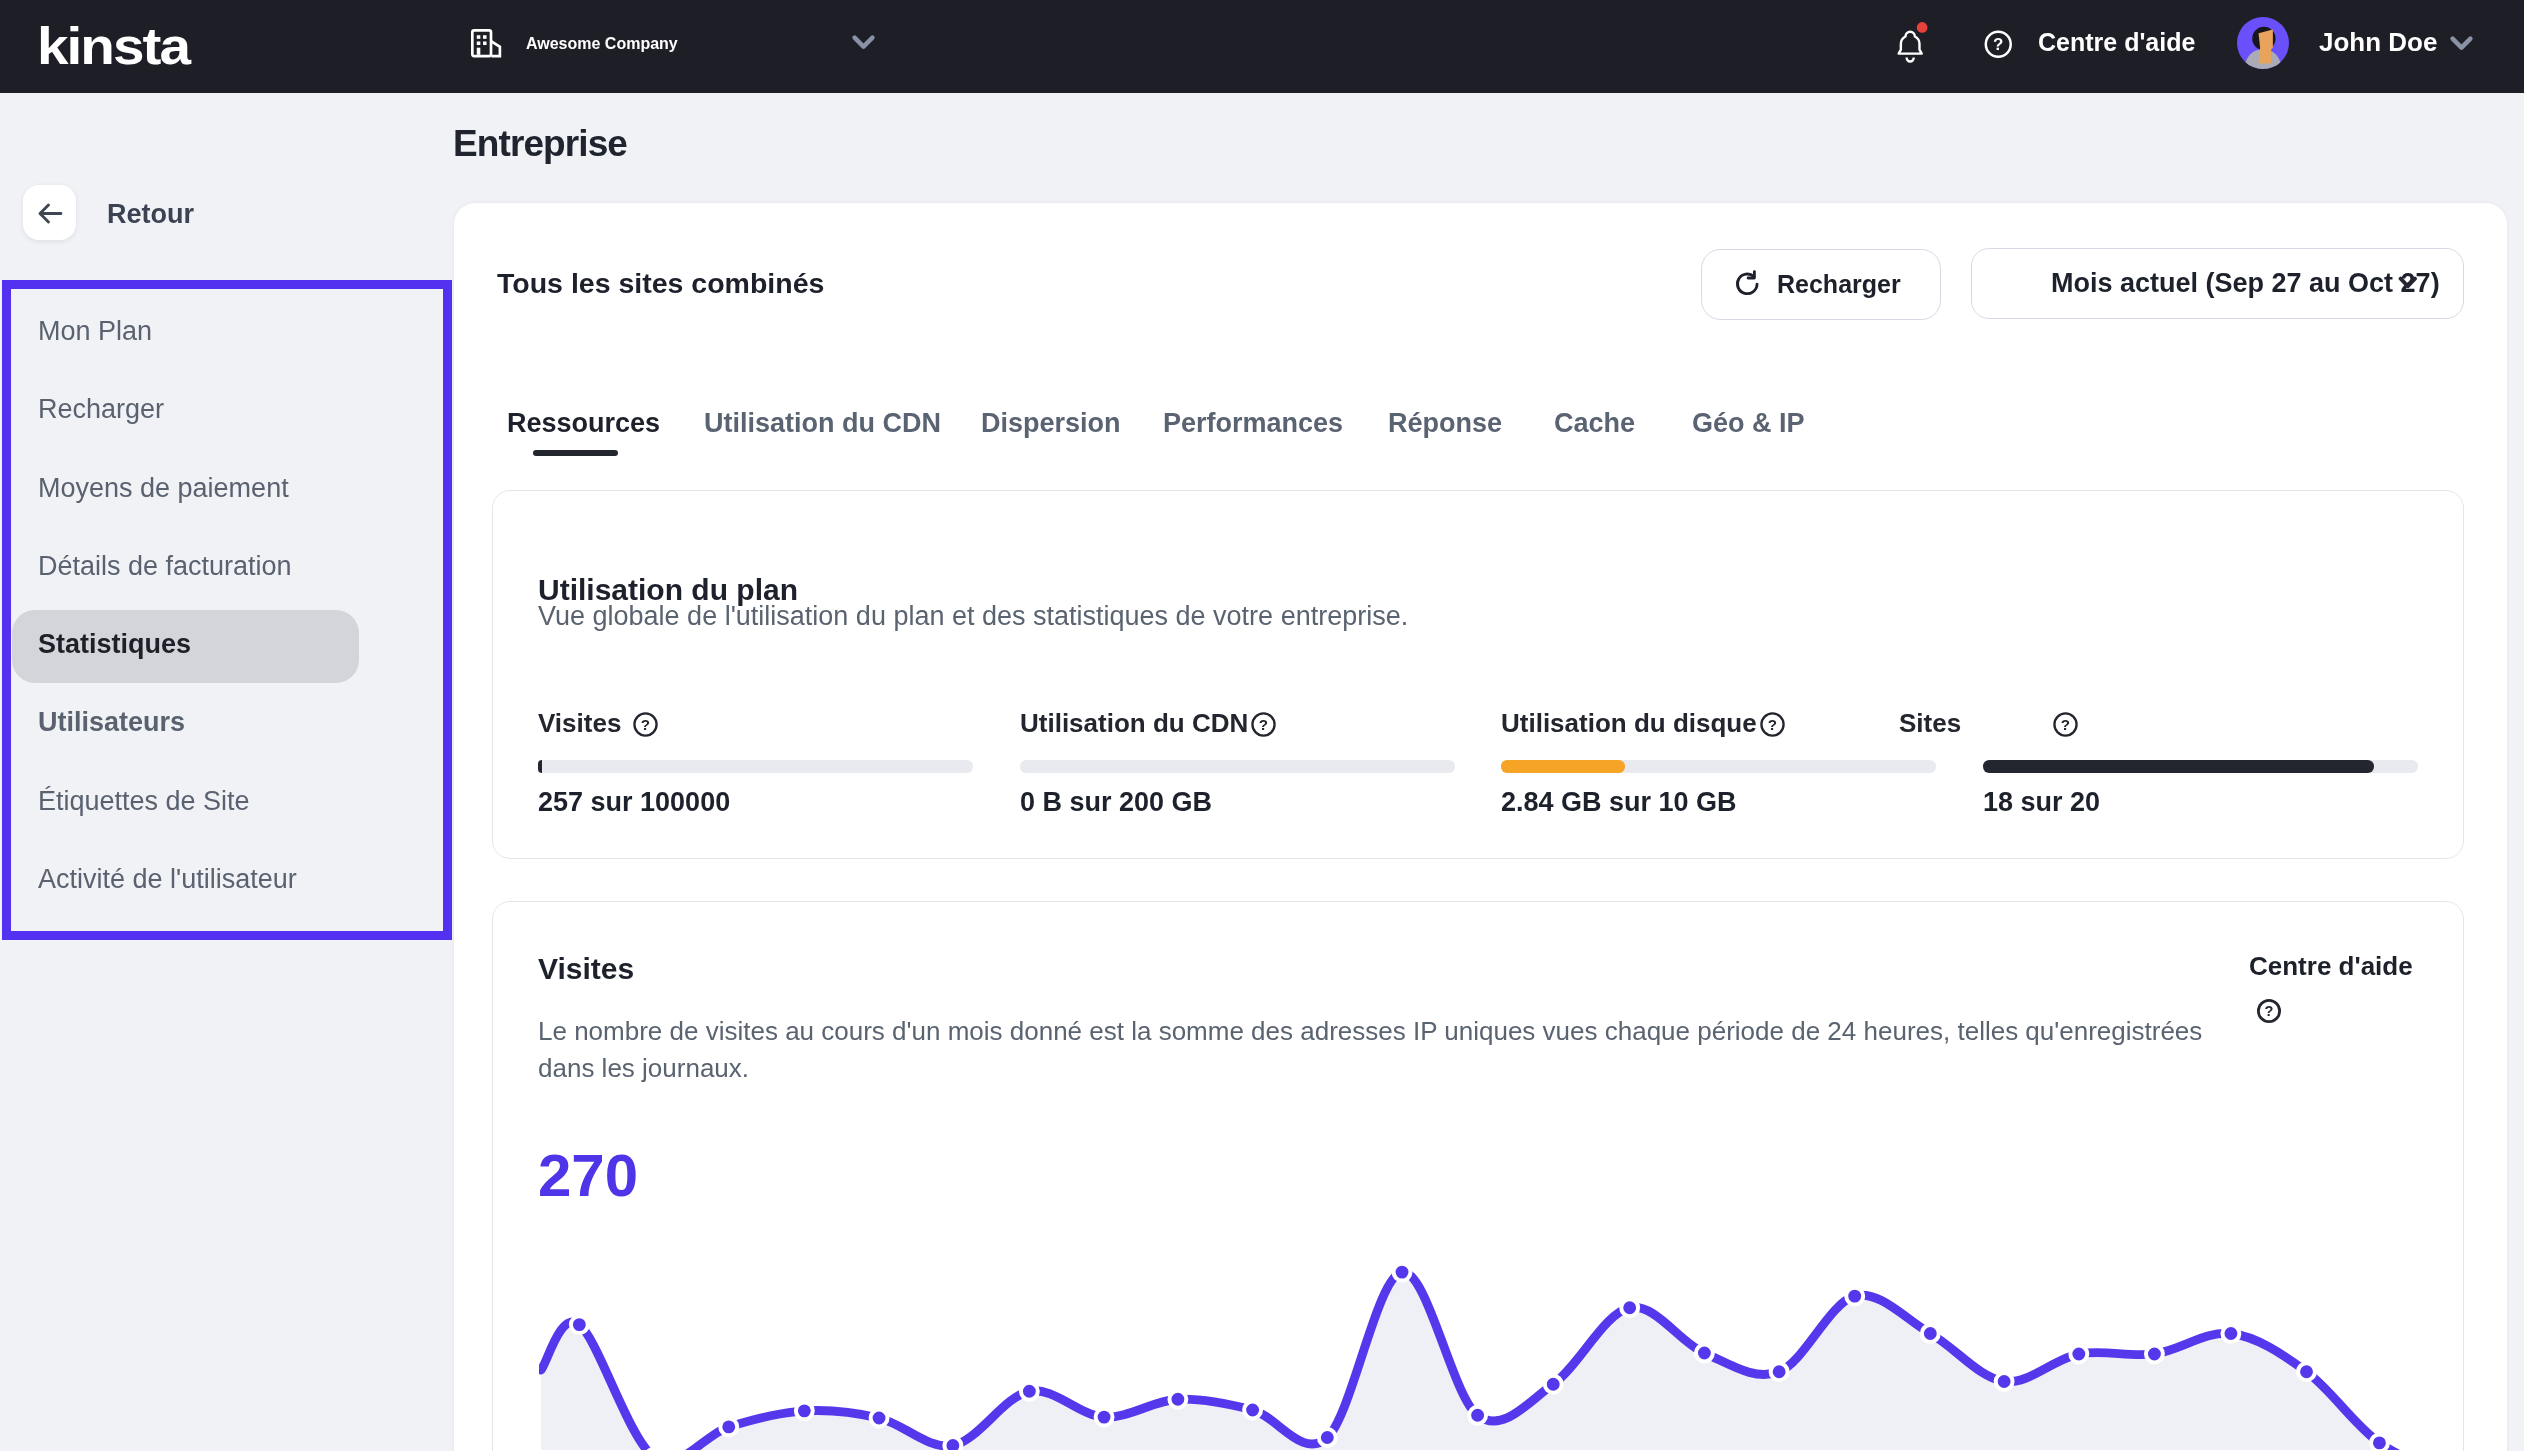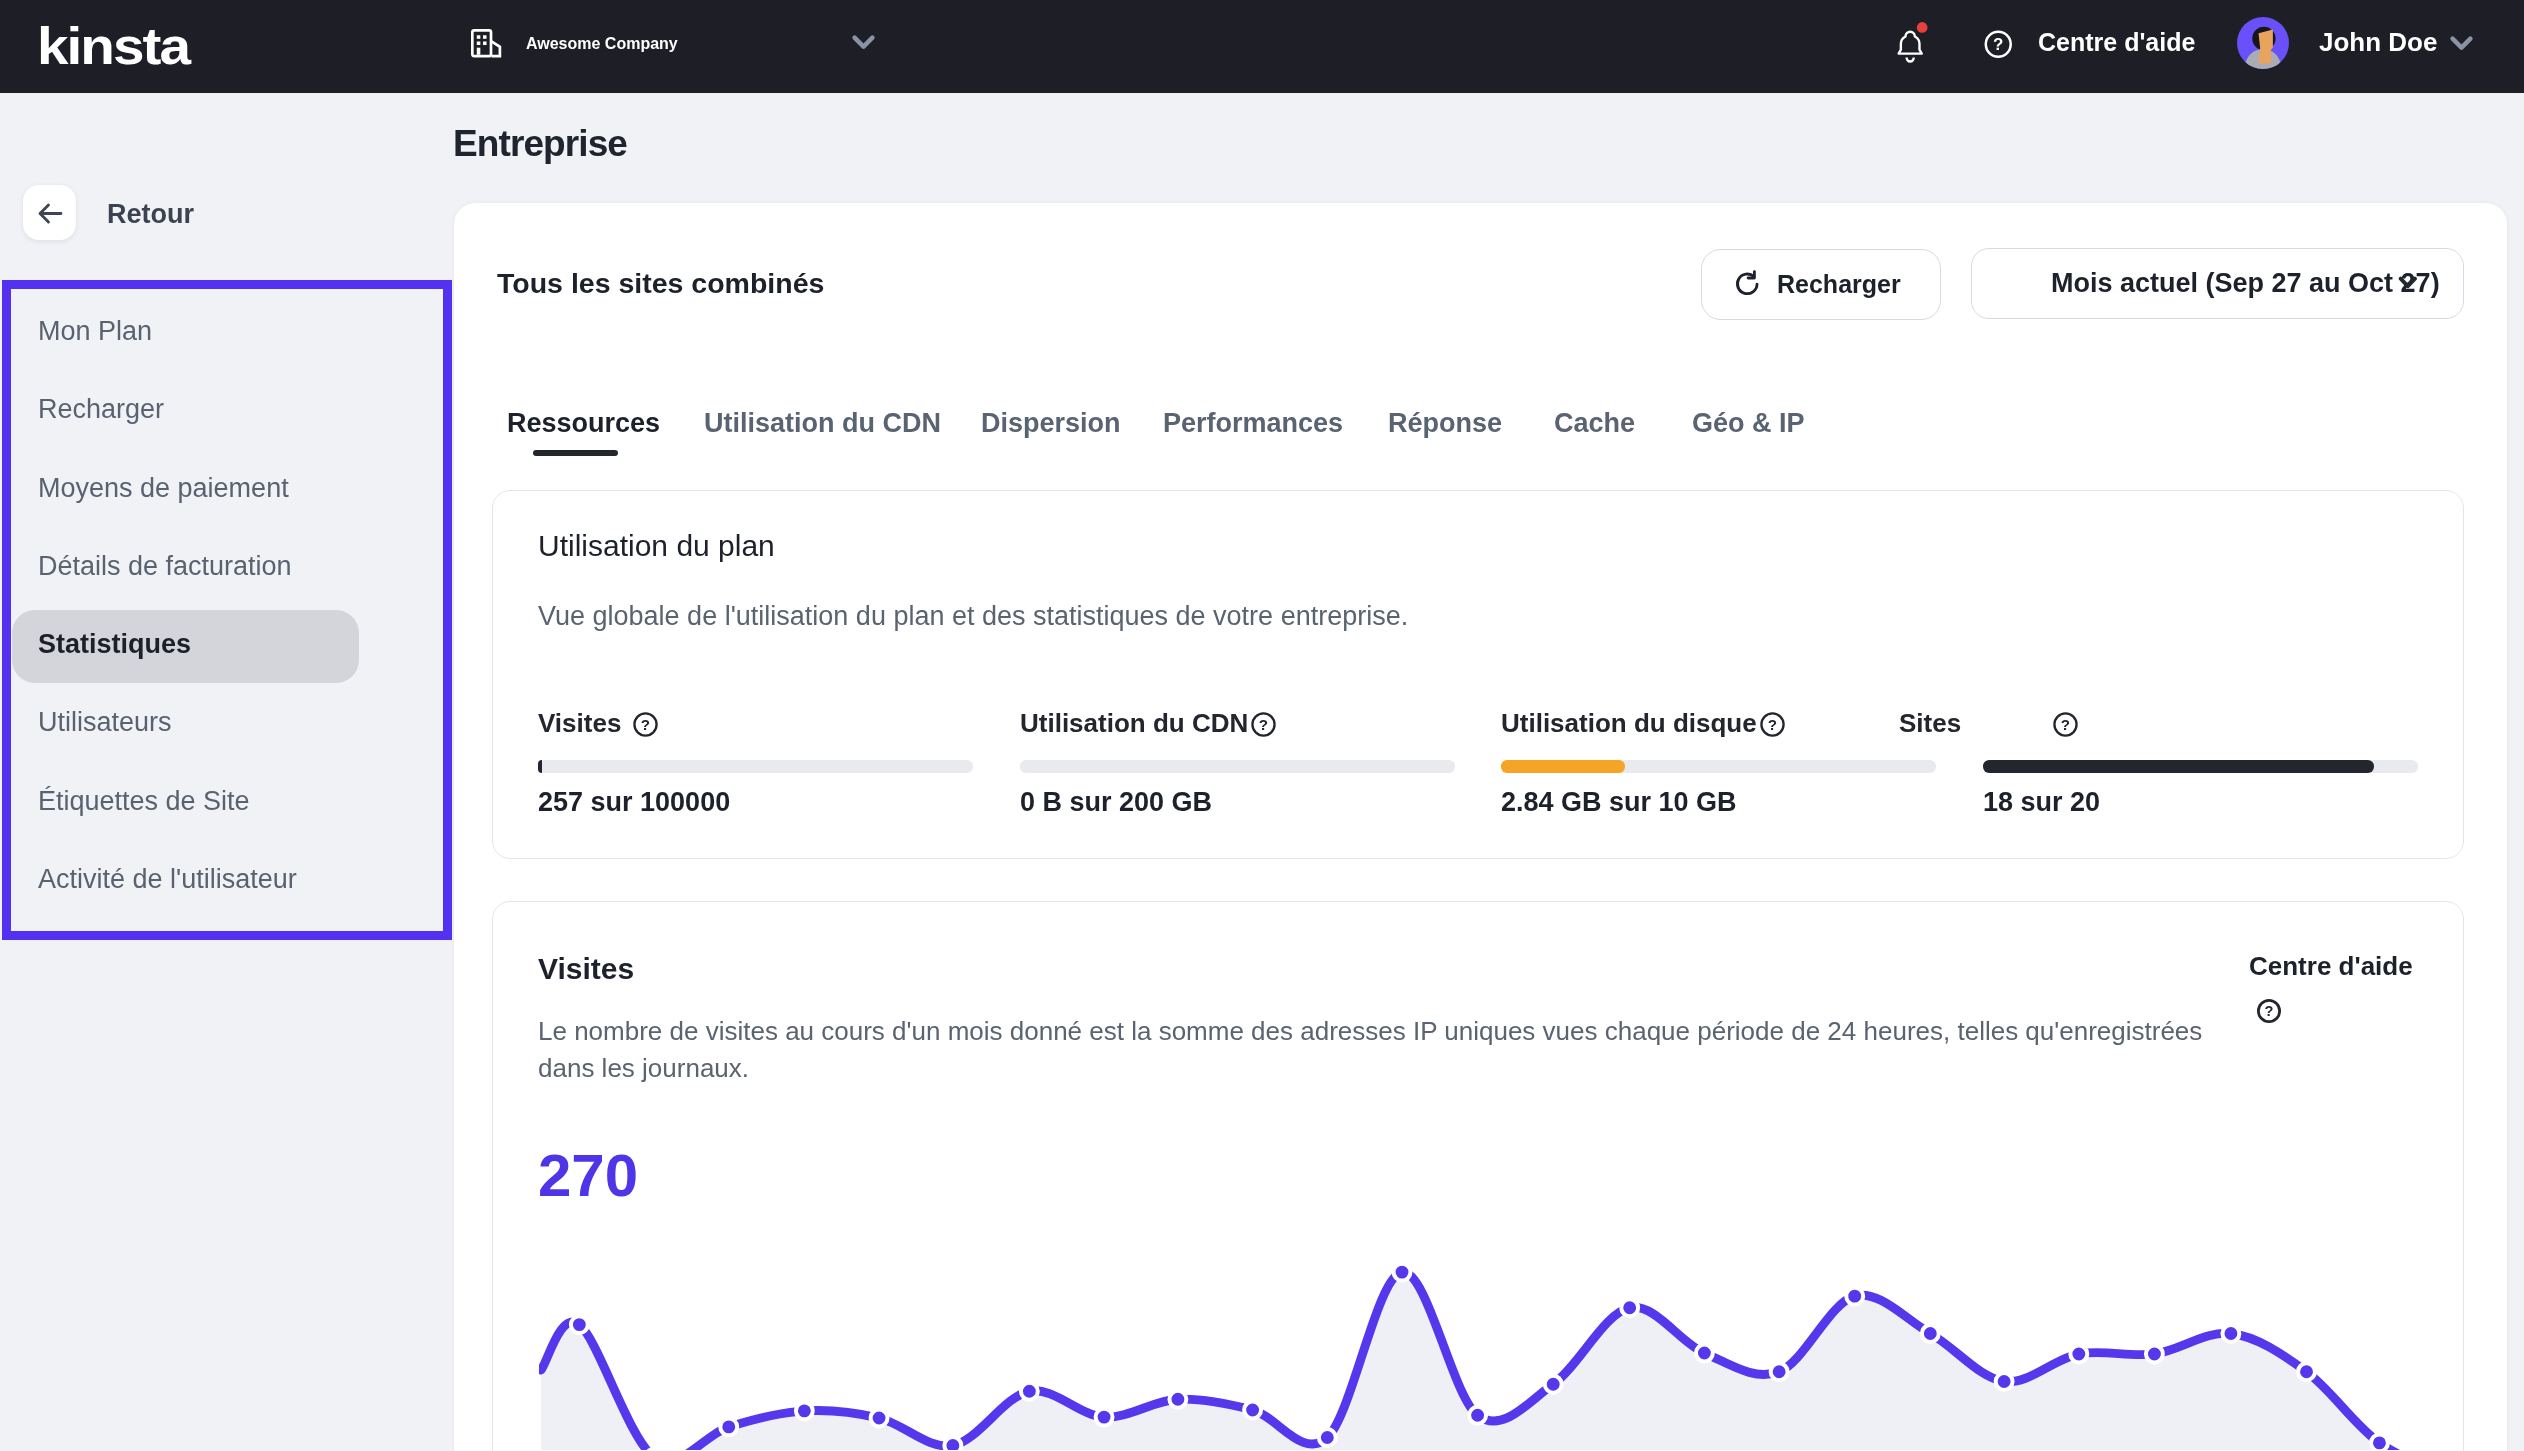--- a/index.html
+++ b/index.html
@@ -68,21 +68,21 @@
 <div class="abs" style="left:107px; top:195px; height:39px; line-height:39px; font-size:27px; font-weight:700; color:#3b4352;">Retour</div>
 
 <div class="abs" style="left:1.8px; top:280px; width:450px; height:660px; border:9px solid #5431f0;"></div>
 
 <div class="abs" style="left:11.6px; top:610px; width:347px; height:73px; background:#d3d5da; border-radius:23px;"></div>
 <div class="abs" style="left:38px; top:312px; height:39px; line-height:39px; font-size:27px; font-weight:500; color:#5a6270;">Mon Plan</div>
 <div class="abs" style="left:38px; top:390px; height:39px; line-height:39px; font-size:27px; font-weight:500; color:#5a6270;">Recharger</div>
 <div class="abs" style="left:38px; top:469px; height:39px; line-height:39px; font-size:27px; font-weight:500; color:#5a6270;">Moyens de paiement</div>
 <div class="abs" style="left:38px; top:547px; height:39px; line-height:39px; font-size:27px; font-weight:500; color:#5a6270;">Détails de facturation</div>
 <div class="abs" style="left:38px; top:625px; height:39px; line-height:39px; font-size:27px; font-weight:700; color:#1d2029;">Statistiques</div>
-<div class="abs" style="left:38px; top:703px; height:39px; line-height:39px; font-size:27px; font-weight:400; color:#5a6270;">Utilisateurs</div>
+<div class="abs" style="left:38px; top:703px; height:39px; line-height:39px; font-size:27px; font-weight:700; color:#5a6270;">Utilisateurs</div>
 <div class="abs" style="left:38px; top:782px; height:39px; line-height:39px; font-size:27px; font-weight:500; color:#5a6270;">Étiquettes de Site</div>
 <div class="abs" style="left:38px; top:860px; height:39px; line-height:39px; font-size:27px; font-weight:500; color:#5a6270;">Activité de l'utilisateur</div>
 
 <div class="abs" style="left:454px; top:203px; width:2053px; height:1337px; background:#fff; border-radius:21.4px; box-shadow:0 0.9px 4.5px rgba(25,25,50,0.06);"></div>
 
 <div class="abs" style="left:497px; top:264px; height:39px; line-height:39px; font-size:28.5px; font-weight:700; color:#1d212b;">Tous les sites combinés</div>
 
 <div class="abs" style="left:1701px; top:249px; width:240px; height:71px; border:1.8px solid #d5d9e2; border-radius:19.6px; background:#fff;"></div>
 <svg class="abs" style="left:1733px; top:270px;" width="28.5" height="28.5" viewBox="0 0 32 32">
   <path d="M27 16 A11 11 0 1 1 23.5 7.5" fill="none" stroke="#1d212b" stroke-width="3.2" stroke-linecap="round"></path>
@@ -99,21 +99,21 @@
 <div class="abs" style="left:507px; top:404px; height:39px; line-height:39px; font-size:27px; font-weight:700; color:#1d212b;">Ressources</div>
 <div class="abs" style="left:533px; top:450px; width:85px; height:6.2px; background:#23262c; border-radius:3.6px;"></div>
 <div class="abs" style="left:704px; top:404px; height:39px; line-height:39px; font-size:27px; font-weight:600; color:#5a6372;">Utilisation du CDN</div>
 <div class="abs" style="left:981px; top:404px; height:39px; line-height:39px; font-size:27px; font-weight:600; color:#5a6372;">Dispersion</div>
 <div class="abs" style="left:1163px; top:404px; height:39px; line-height:39px; font-size:27px; font-weight:600; color:#5a6372;">Performances</div>
 <div class="abs" style="left:1388px; top:404px; height:39px; line-height:39px; font-size:27px; font-weight:600; color:#5a6372;">Réponse</div>
 <div class="abs" style="left:1554px; top:404px; height:39px; line-height:39px; font-size:27px; font-weight:600; color:#5a6372;">Cache</div>
 <div class="abs" style="left:1692px; top:404px; height:39px; line-height:39px; font-size:27px; font-weight:600; color:#5a6372;">Géo &amp; IP</div>
 
 <div class="abs" style="left:492px; top:490px; width:1972px; height:369px; background:#fff; border:1.8px solid #e3e5ea; border-radius:18px;"></div>
-<div class="abs" style="left:538px; top:526px; height:39px; line-height:39px; font-size:30px; font-weight:400; color:#1d212b;text-align:center;">Utilisation du plan</div>
+<div class="abs" style="left:538px; top:570px; height:39px; line-height:39px; font-size:30px; font-weight:700; color:#1d212b;text-align:center;">Utilisation du plan</div>
 <div class="abs" style="left:538px; top:597px; height:39px; line-height:39px; font-size:27px; color:#5a6370;">Vue globale de l'utilisation du plan et des statistiques de votre entreprise.</div>
 
 <div class="abs" style="left:538px; top:704px; height:39px; line-height:39px; font-size:26px; font-weight:600; color:#23262e;">Visites</div>
 <svg class="abs" style="left:633px; top:712px;" width="25" height="25" viewBox="0 0 28 28">
   <circle cx="14" cy="14" r="12.4" fill="none" stroke="#23262e" stroke-width="2.6"></circle>
   <text x="14" y="20" text-anchor="middle" font-family="Liberation Sans" font-size="17" font-weight="700" fill="#23262e">?</text>
 </svg>
 <div class="abs" style="left:538px; top:760px; width:435px; height:12.5px; background:#e9eaef; border-radius:6.2px;"></div>
 <div class="abs" style="left:538px; top:760px; width:3.6px; height:12.5px; background:#23262e; border-radius:6.2px 0 0 6.2px;"></div>
 <div class="abs" style="left:538px; top:783px; height:39px; line-height:39px; font-size:27px; font-weight:700; color:#1d212b;">257 sur 100000</div>

